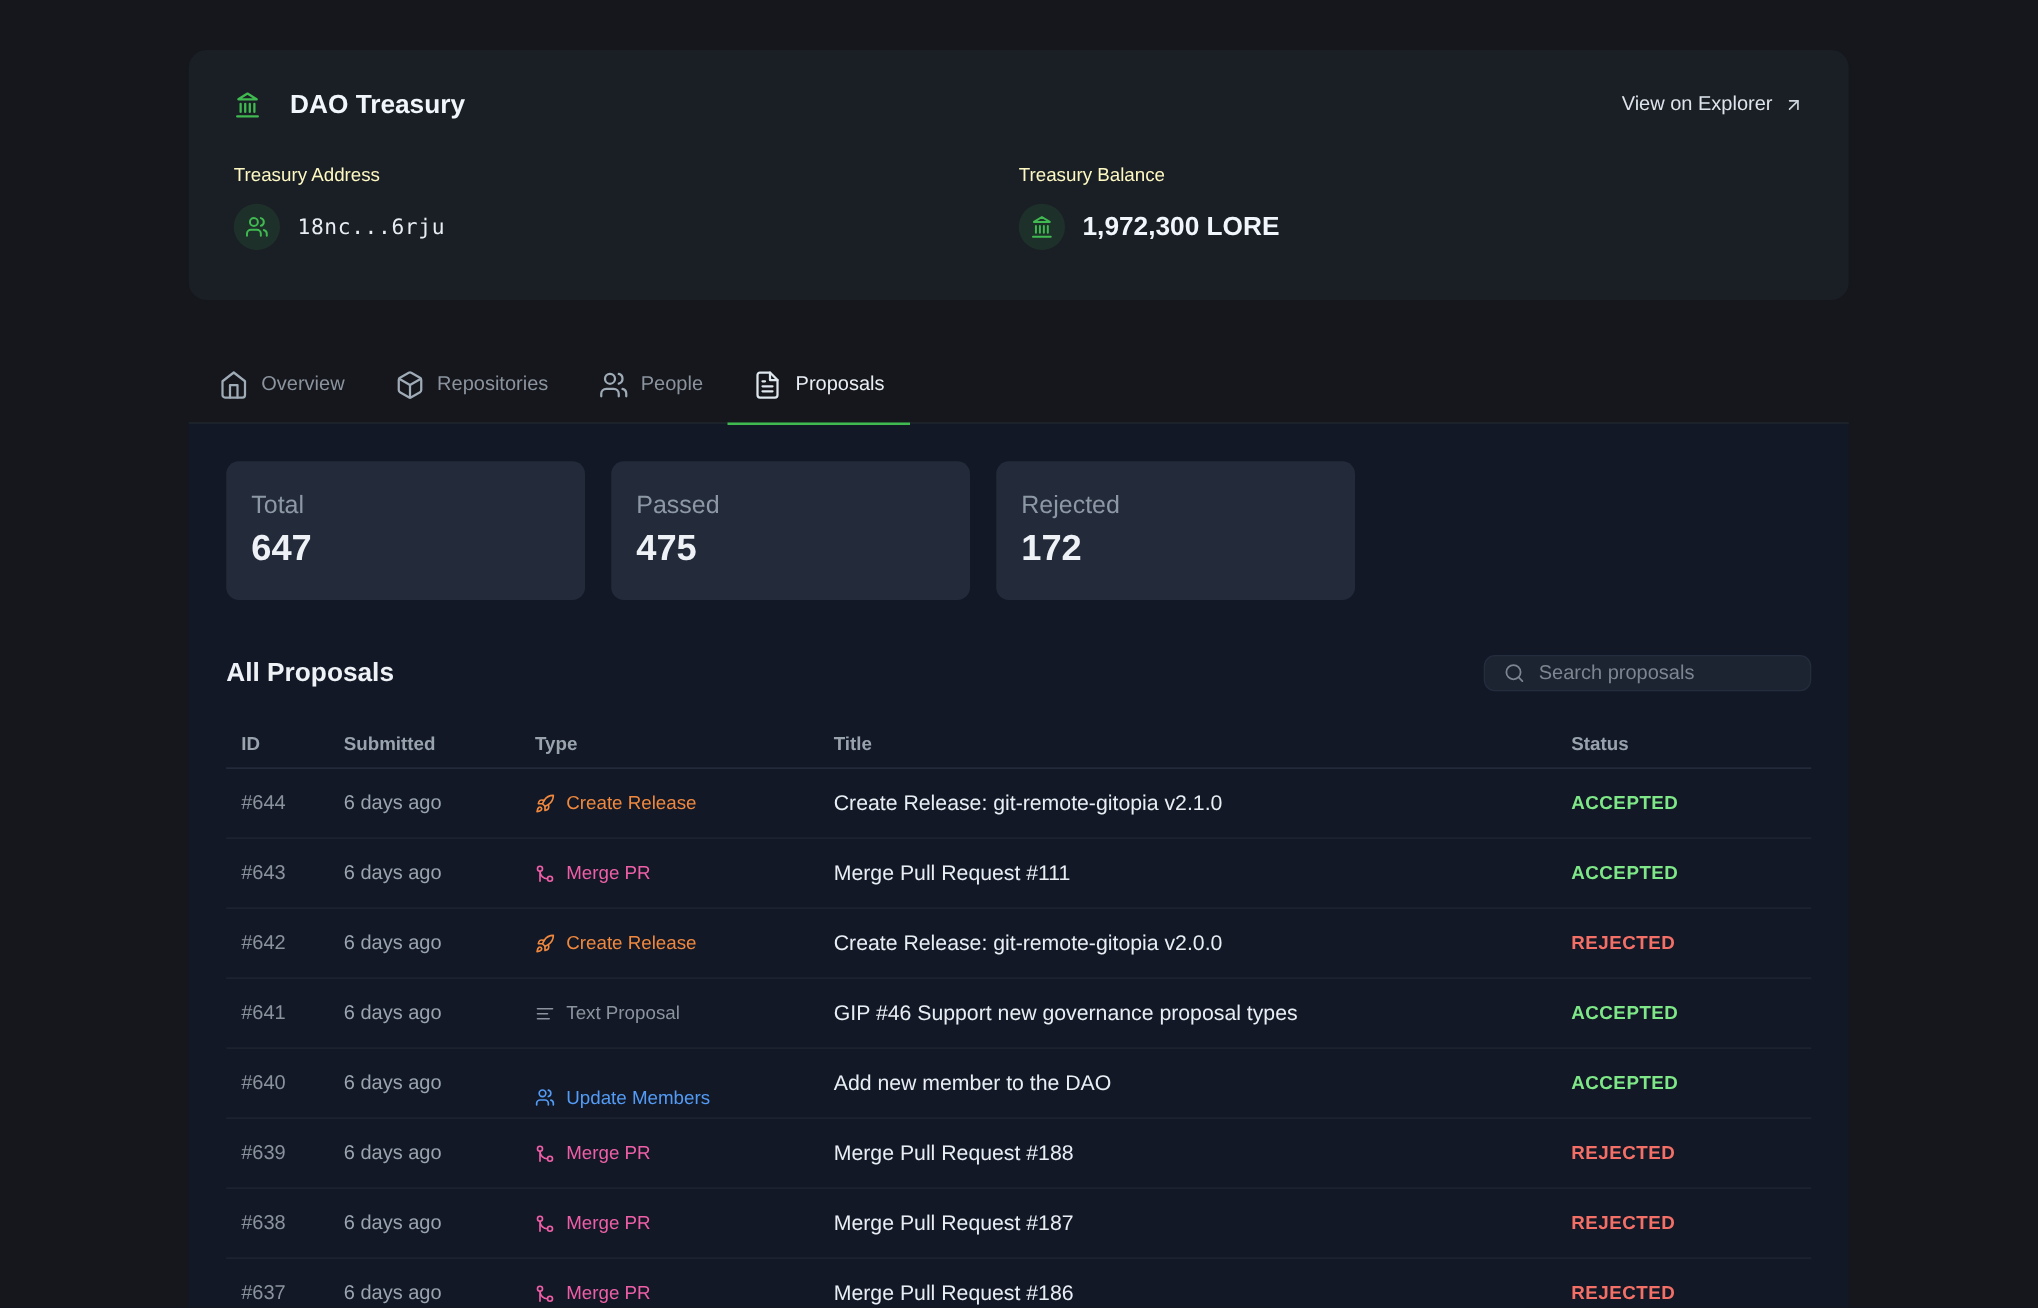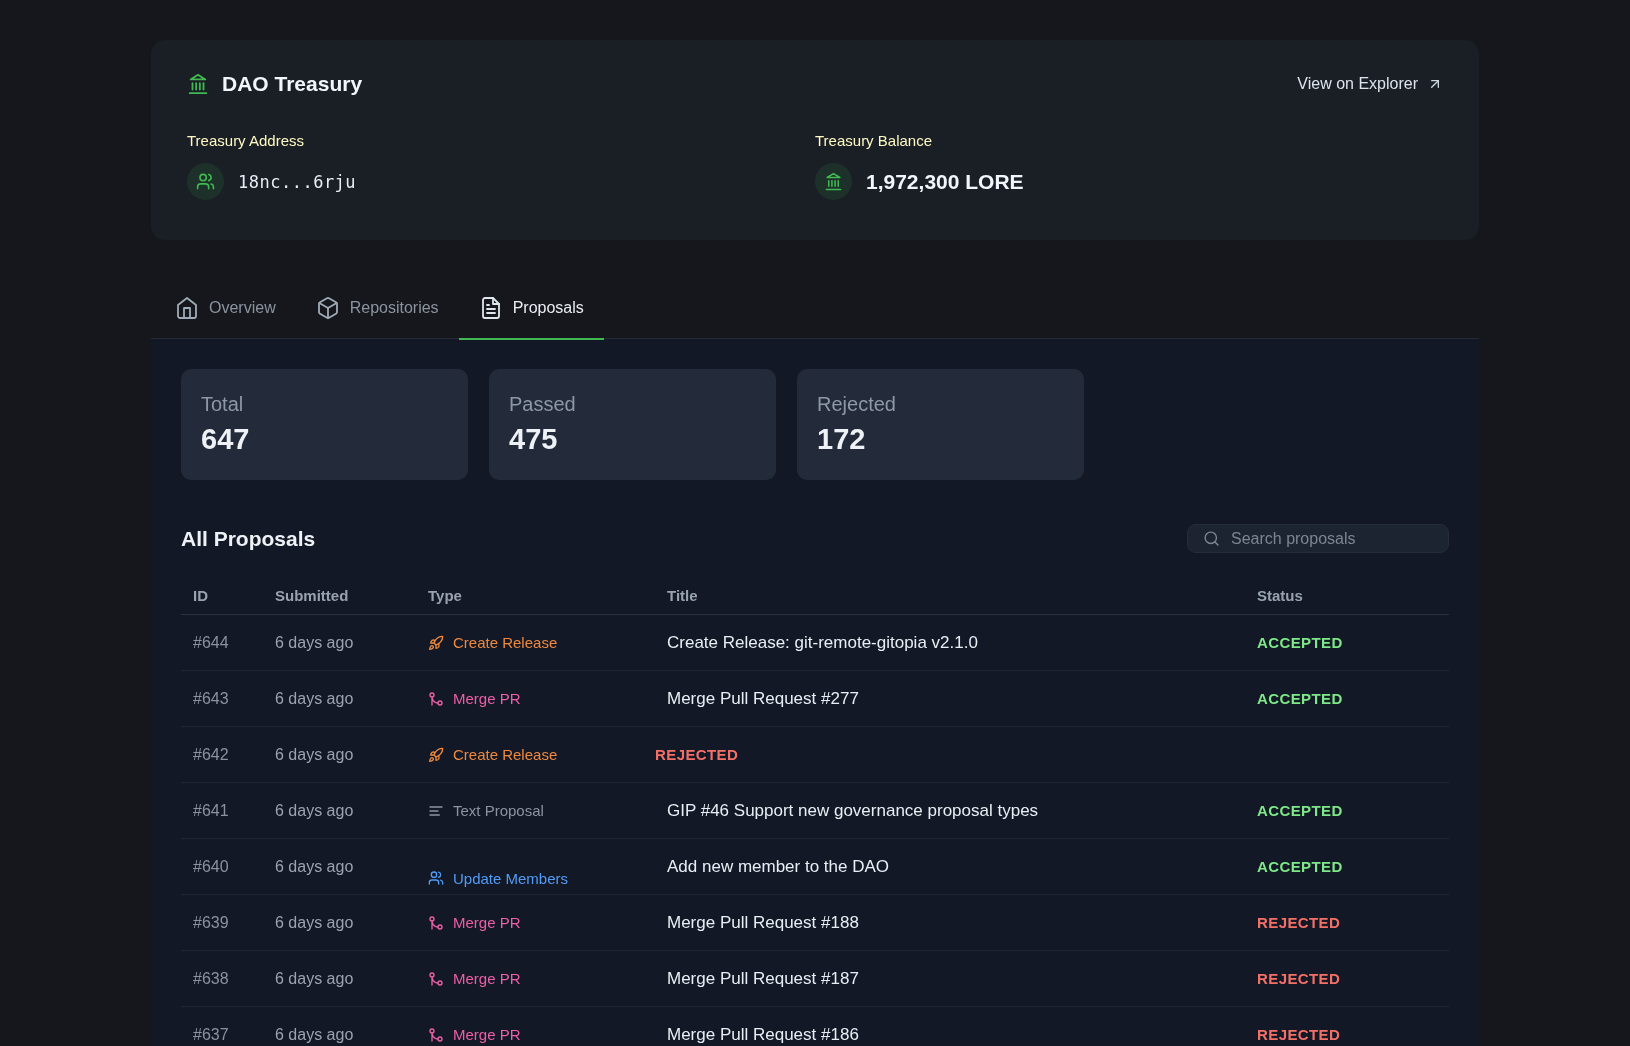--- a/index.html
+++ b/index.html
@@ -5,21 +5,21 @@
   * { margin:0; padding:0; box-sizing:border-box; }
   html,body { width:1630px; height:1046px; overflow:hidden; background:#15171c;
     font-family:"Liberation Sans", sans-serif; color:#e6edf3; }
   svg { fill:none; stroke:currentColor; stroke-width:2; stroke-linecap:round; stroke-linejoin:round; display:block; }
 
   .container { width:1328px; margin:0 auto; }
 
   
   .treasury-card { margin-top:40px; background:#1a1e25; border-radius:14px; padding:32px 36px 40px; }
   .card-head { display:flex; justify-content:space-between; align-items:center; }
-  .card-title { display:flex; align-items:center; gap:13px; font-size:21px; font-weight:700; color:#f0f6fc; }
+  .card-title { display:flex; align-items:center; gap:23px; font-size:21px; font-weight:700; color:#f0f6fc; }
   .card-title svg { color:#3fb950; width:22px; height:22px; }
   .explorer-link { display:flex; align-items:center; gap:9px; font-size:16px; color:#dde4eb; cursor:pointer; }
   .explorer-link svg { width:16px; height:16px; color:#cfd7de; }
   .card-grid { display:grid; grid-template-columns:1fr 1fr; margin-top:36px; }
   .field-label { font-size:15px; color:#fef9c3; }
   .field-value-row { display:flex; align-items:center; gap:14px; margin-top:14px; }
   .icon-circle { width:37px; height:37px; border-radius:50%; background:rgba(63,185,80,0.12);
     display:flex; align-items:center; justify-content:center; color:#3fb950; flex:none; }
   .icon-circle svg { width:19px; height:19px; }
   .address-text { font-family:"DejaVu Sans Mono", monospace; font-size:17px; letter-spacing:.5px; color:#e6edf3; }
@@ -145,20 +145,31 @@
     <div class="tab">
       <span>
         <svg viewBox="0 0 24 24">
             <path d="M21 8a2 2 0 0 0-1-1.73l-7-4a2 2 0 0 0-2 0l-7 4A2 2 0 0 0 3 8v8a2 2 0 0 0 1 1.73l7 4a2 2 0 0 0 2 0l7-4A2 2 0 0 0 21 16Z"></path>
             <path d="m3.3 7 8.7 5 8.7-5"></path>
             <path d="M12 22V12"></path>
           </svg>
       </span>
       <span>Repositories</span>
     </div>
+    <div class="tab">
+      <span>
+        <svg viewBox="0 0 24 24">
+            <path d="M16 21v-2a4 4 0 0 0-4-4H6a4 4 0 0 0-4 4v2"></path>
+            <circle cx="9" cy="7" r="4"></circle>
+            <path d="M22 21v-2a4 4 0 0 0-3-3.87"></path>
+            <path d="M16 3.13a4 4 0 0 1 0 7.75"></path>
+          </svg>
+      </span>
+      <span>People</span>
+    </div>
     <div class="tab active">
       <span>
         <svg viewBox="0 0 24 24">
             <path d="M14 2H6a2 2 0 0 0-2 2v16a2 2 0 0 0 2 2h12a2 2 0 0 0 2-2V8z"></path>
             <polyline points="14 2 14 8 20 8"></polyline>
             <line x1="16" y1="13" x2="8" y2="13"></line>
             <line x1="16" y1="17" x2="8" y2="17"></line>
             <line x1="10" y1="9" x2="8" y2="9"></line>
           </svg>
       </span>
@@ -228,37 +239,38 @@
             <span class="c-type" style="color: rgb(238, 95, 167);">
               <span>
                 <svg viewBox="0 0 24 24">
                   <circle cx="18" cy="18" r="3"></circle>
                   <circle cx="6" cy="6" r="3"></circle>
                   <path d="M6 21V9a9 9 0 0 0 9 9"></path>
                 </svg>
               </span>
               <span class="">Merge PR</span>
             </span>
-            <span class="c-title">Merge Pull Request #277</span>
+            <span class="c-title">Merge Pull Request #111</span>
             <span class="c-status" style="color: rgb(126, 231, 135);">ACCEPTED</span>
           </div>
           <div class="prow">
             <span class="c-id">#642</span>
             <span class="c-sub">6 days ago</span>
             <span class="c-type" style="color: rgb(240, 136, 62);">
               <span>
                 <svg viewBox="0 0 24 24">
                   <path d="M4.5 16.5c-1.5 1.26-2 5-2 5s3.74-.5 5-2c.71-.84.7-2.13-.09-2.91a2.18 2.18 0 0 0-2.91-.09z"></path>
                   <path d="m12 15-3-3a22 22 0 0 1 2-3.95A12.88 12.88 0 0 1 22 2c0 2.72-.78 7.5-6 11a22.35 22.35 0 0 1-4 2z"></path>
                   <path d="M9 12H4s.55-3.03 2-4c1.62-1.08 5 0 5 0"></path>
                   <path d="M12 15v5s3.03-.55 4-2c1.08-1.62 0-5 0-5"></path>
                 </svg>
               </span>
               <span class="">Create Release</span>
             </span>
+            <span class="c-title">Create Release: git-remote-gitopia v2.0.0</span>
             <span class="c-status" style="color: rgb(244, 112, 103);">REJECTED</span>
           </div>
           <div class="prow">
             <span class="c-id">#641</span>
             <span class="c-sub">6 days ago</span>
             <span class="c-type" style="color: rgb(139, 148, 158);">
               <span>
                 <svg viewBox="0 0 24 24">
                   <line x1="21" y1="6" x2="3" y2="6"></line>
                   <line x1="15" y1="12" x2="3" y2="12"></line>

